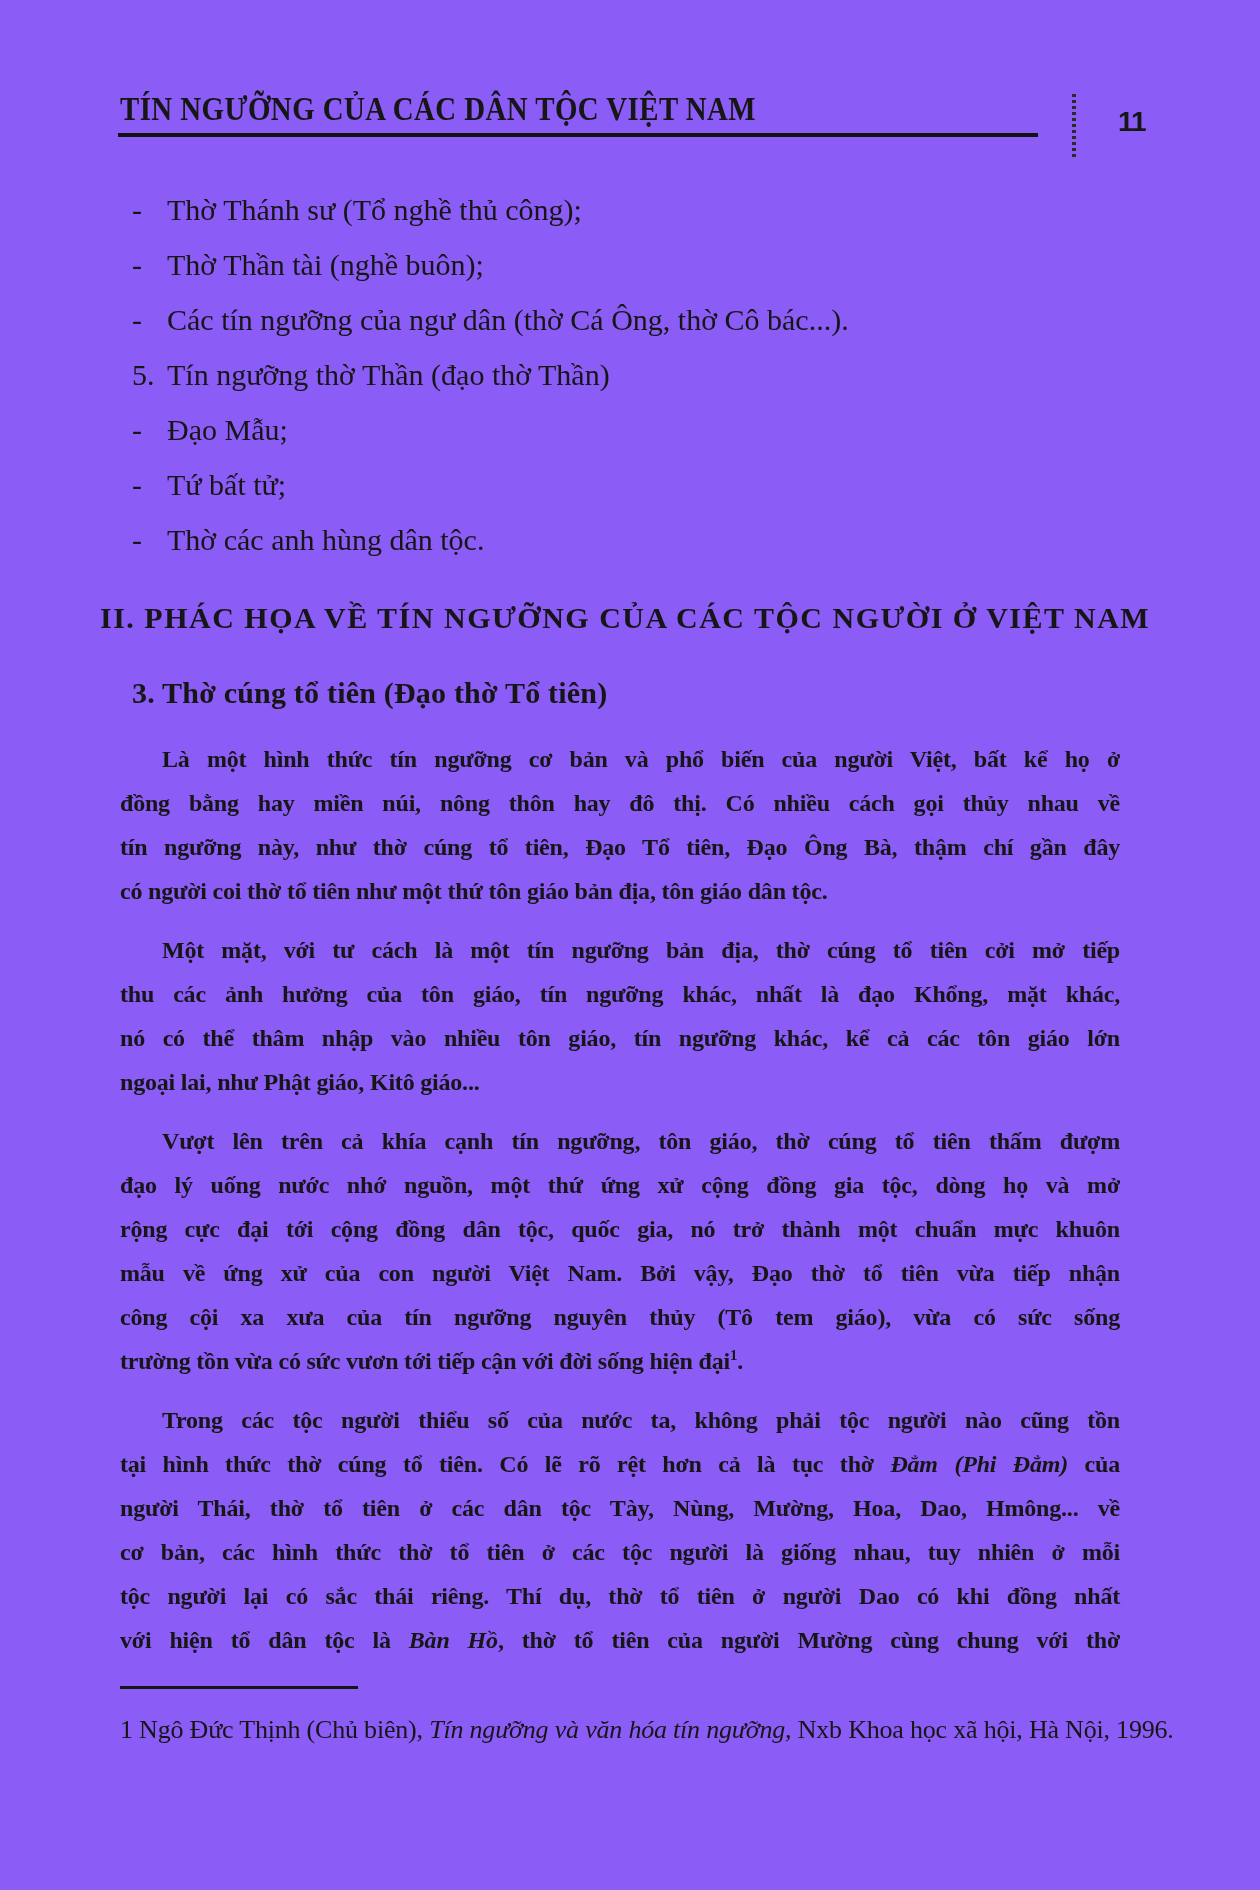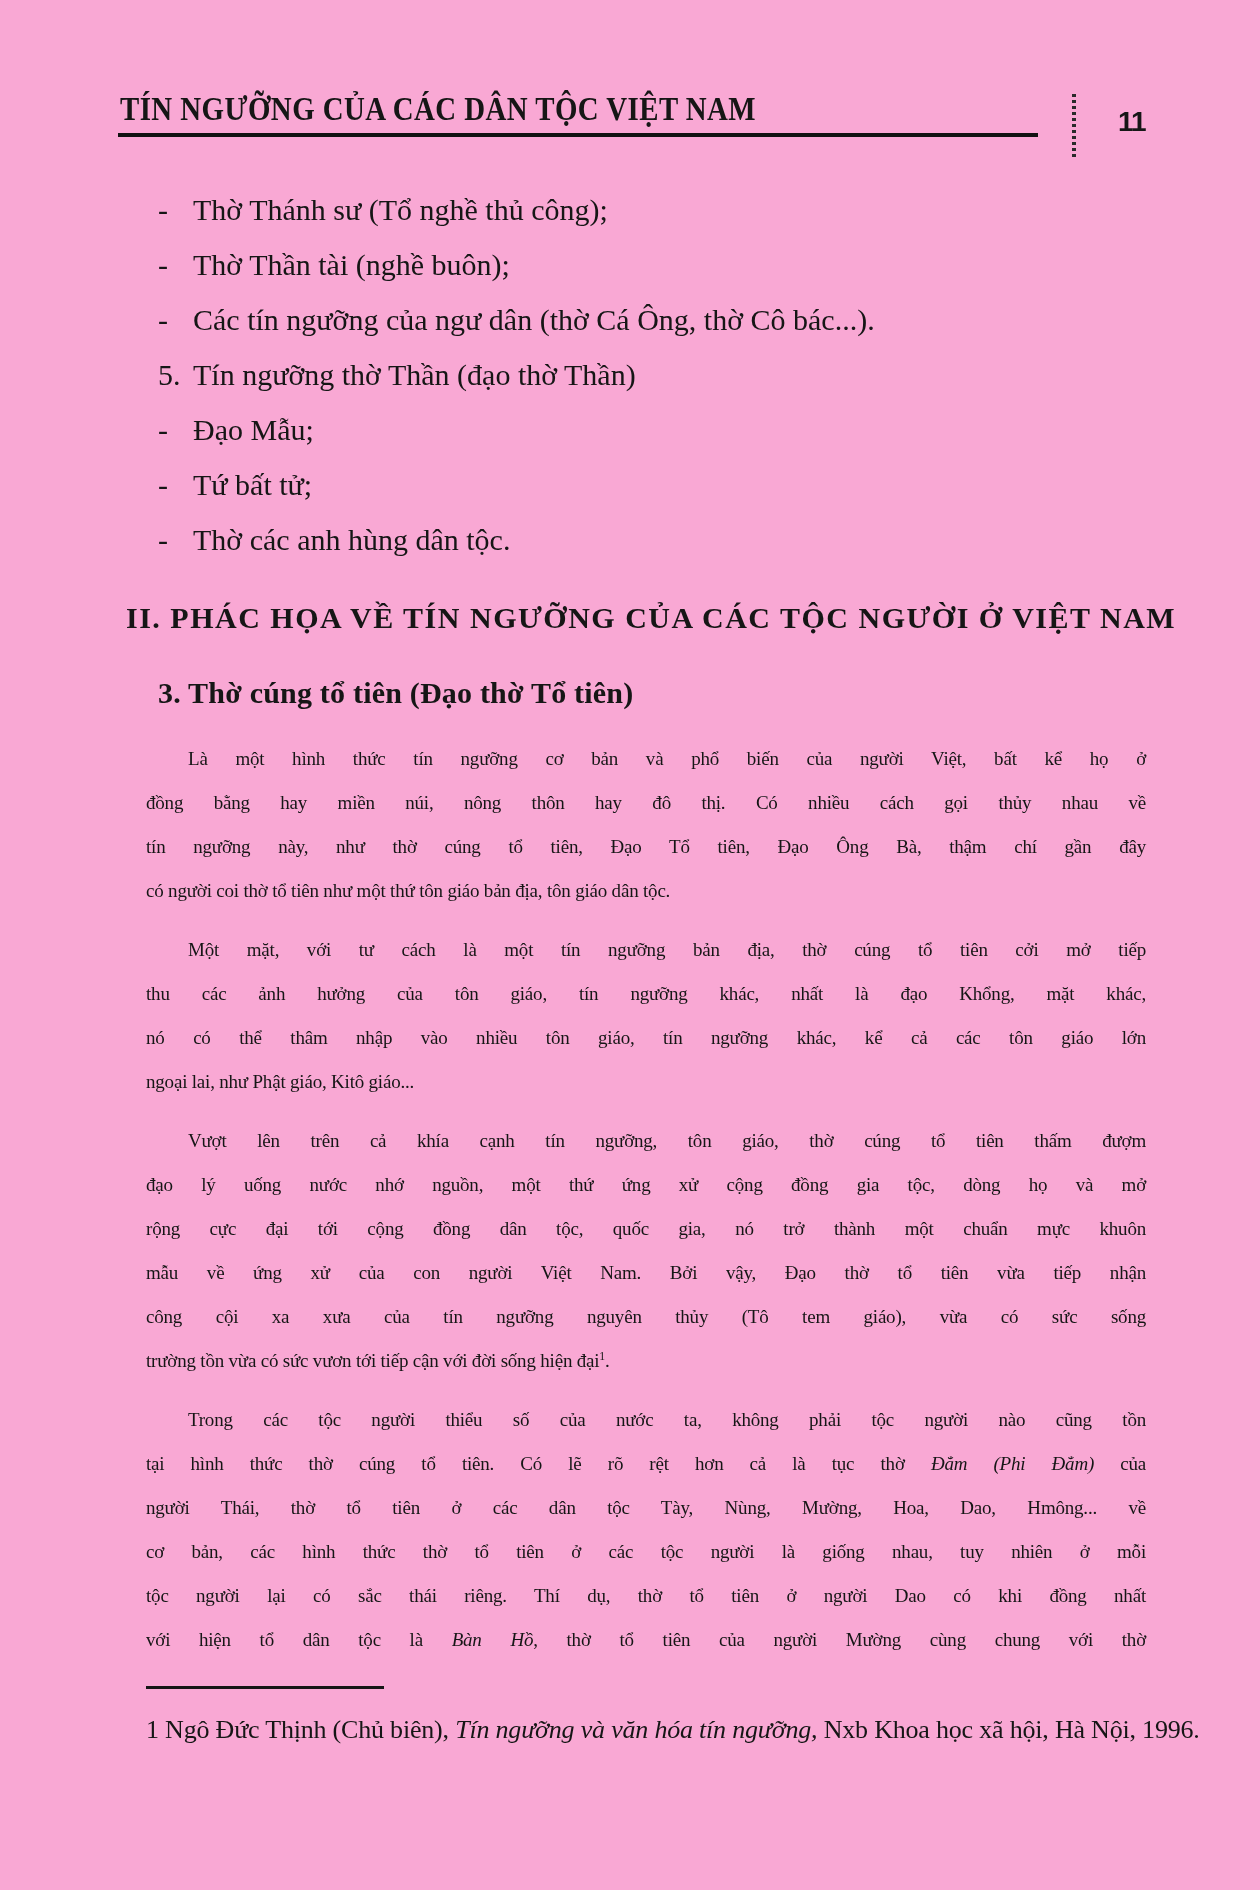--- a/index.html
+++ b/index.html
@@ -1,54 +1,54 @@
 <!DOCTYPE html>
 <html><head>
 <meta charset="utf-8">
 <style>
   html,body{margin:0;padding:0;background:#e8e8e8;}
   .page{
-    position:relative;width:1260px;height:1890px;background:#f9a8d4;
+    position:relative;width:1260px;height:1890px;background:#8b5cf6;
     font-family:"Liberation Serif","DejaVu Serif",serif;color:#161616;
     overflow:hidden;margin:0 auto;
   }
   
   .hdr-title{
     position:absolute;left:120px;top:90px;white-space:nowrap;
     font-weight:bold;font-size:34px;letter-spacing:.5px;
     transform:scaleX(.85);transform-origin:left center;
   }
   .hdr-rule{position:absolute;left:118px;top:133px;width:920px;height:4px;background:#121212;}
   .hdr-ornament{
     position:absolute;left:1072px;top:94px;width:4px;height:64px;
     background:repeating-linear-gradient(180deg,#2a2a2a 0 3px,transparent 3px 6px);
   }
   .hdr-page-num{
     position:absolute;left:1118px;top:106px;
     font-family:"Liberation Sans","DejaVu Sans",sans-serif;
     font-weight:bold;font-size:28px;letter-spacing:-1px;
   }
   
-  .content{position:absolute;left:146px;top:182px;width:1000px;}
+  .content{position:absolute;left:120px;top:182px;width:1000px;}
   .list{margin:0;}
   .list-item{height:55px;line-height:55px;font-size:30px;padding-left:12px;white-space:nowrap;}
   .list-marker{display:inline-block;width:35px;}
   .section-heading{
     margin:28px 0 0 -20px;height:46px;line-height:46px;white-space:nowrap;
     font-weight:bold;font-size:30px;letter-spacing:1.5px;
   }
   .subsection-heading{
     margin:30px 0 0 12px;height:44px;line-height:44px;white-space:nowrap;
     font-weight:bold;font-size:30px;letter-spacing:.2px;
   }
   .para{margin-top:15px;}
   .para.first{margin-top:22px;}
   .line{
-    height:44px;line-height:44px;font-size:19px;letter-spacing:-.2px;
-    white-space:normal;overflow:visible;
+    height:44px;line-height:44px;font-size:24px;letter-spacing:-.2px;
+    white-space:normal;overflow:visible;font-weight:bold;
   }
   .line.j{text-align:justify;text-align-last:justify;}
   .line.last{text-align:left;}
   .line.ind{text-indent:42px;}
   .it{font-style:italic;}
   sup{font-size:.62em;line-height:0;vertical-align:super;}
   
   .foot-sep{margin-top:24px;width:238px;height:3px;background:#161616;}
   .footnote{margin-top:21px;height:40px;line-height:40px;font-size:26px;letter-spacing:-.2px;white-space:nowrap;}
 </style>

